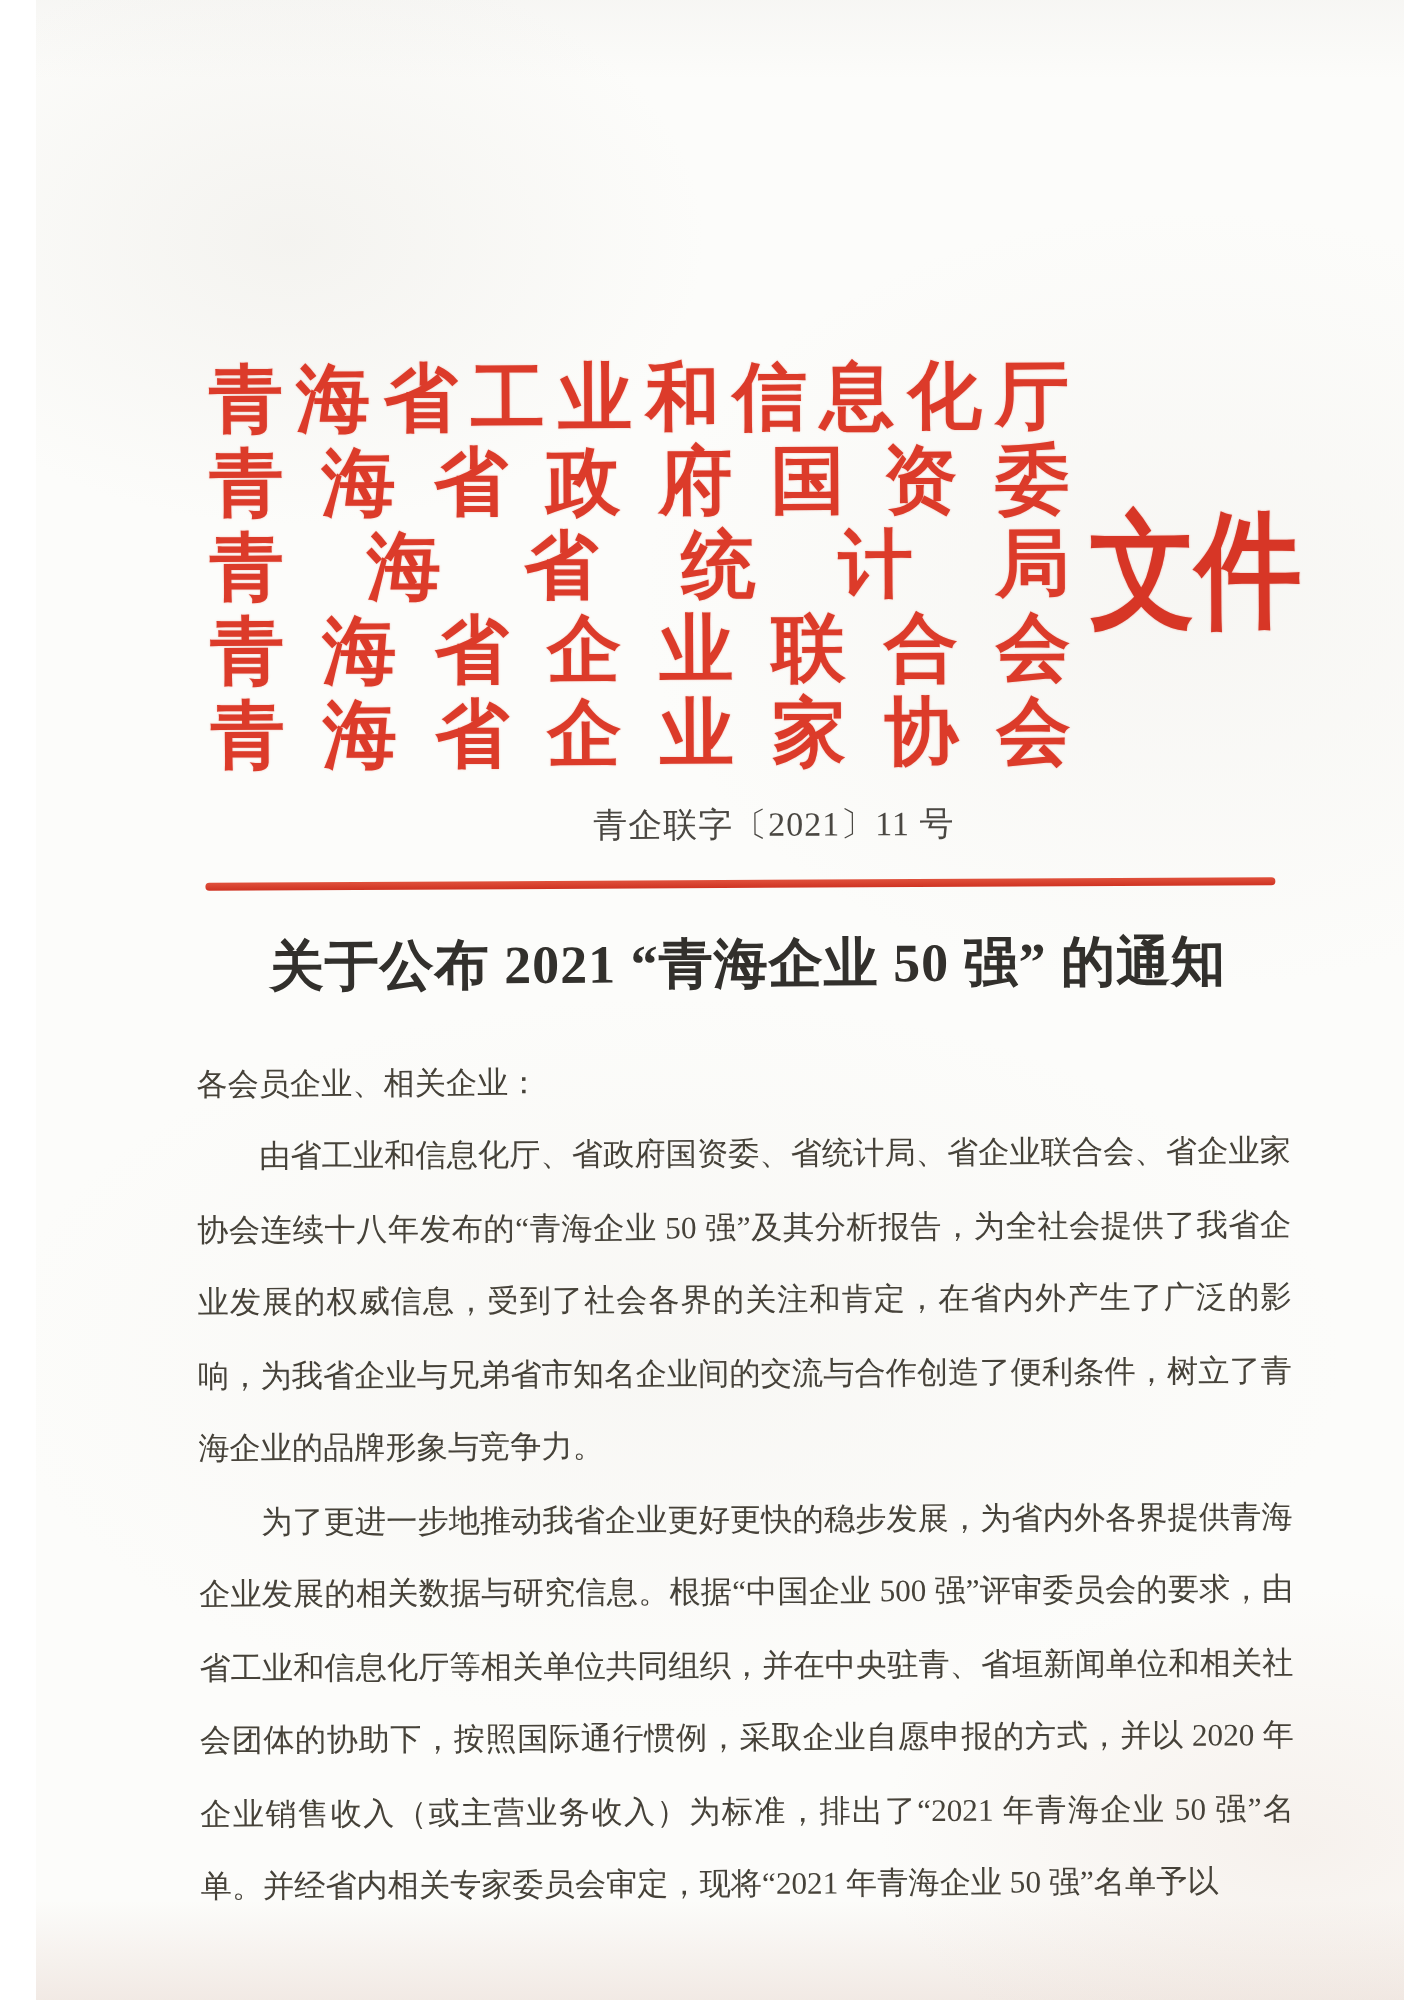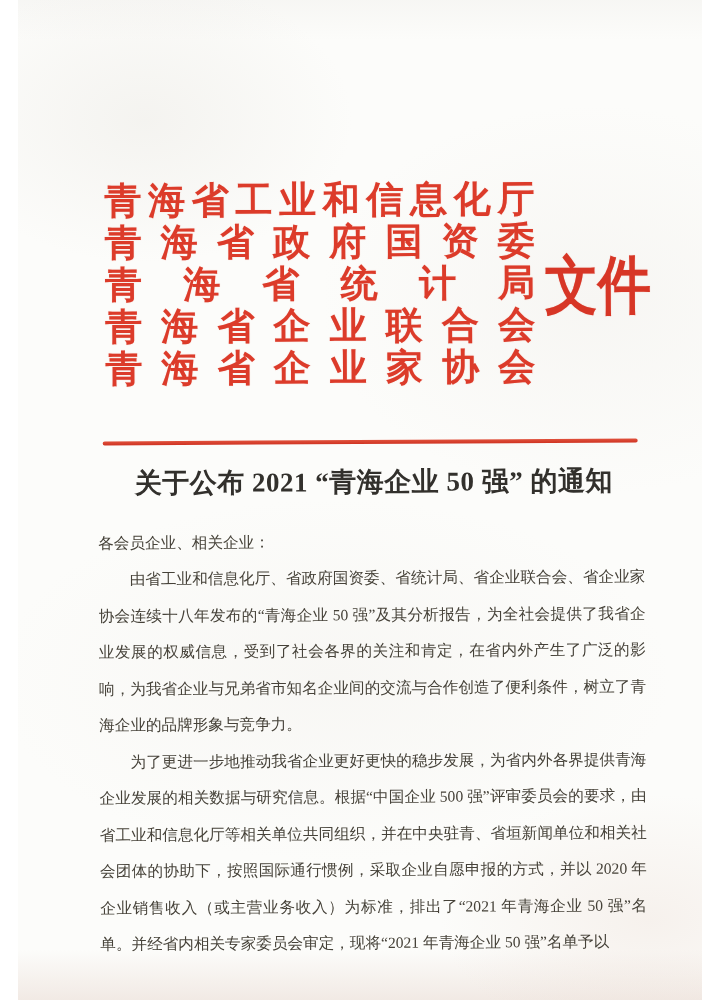--- a/index.html
+++ b/index.html
@@ -127,20 +127,21 @@
     <div class="letterhead">
       <div class="issuer-line">青海省工业和信息化厅</div>
       <div class="issuer-line">青海省政府国资委</div>
       <div class="issuer-line">青海省统计局</div>
       <div class="issuer-line">青海省企业联合会</div>
       <div class="issuer-line">青海省企业家协会</div>
     </div>
 
     <div class="doc-type">文件</div>
 
+    <div class="doc-number">青企联字〔2021〕11 号</div>
 
     <div class="red-rule"></div>
 
     <h1 class="title">关于公布 2021 “青海企业 50 强” 的通知</h1>
 
     <div class="body-text">
       <p>各会员企业、相关企业：</p>
       <p class="indent">由省工业和信息化厅、省政府国资委、省统计局、省企业联合会、省企业家协会连续十八年发布的“青海企业 50 强”及其分析报告，为全社会提供了我省企业发展的权威信息，受到了社会各界的关注和肯定，在省内外产生了广泛的影响，为我省企业与兄弟省市知名企业间的交流与合作创造了便利条件，树立了青海企业的品牌形象与竞争力。</p>
       <p class="indent">为了更进一步地推动我省企业更好更快的稳步发展，为省内外各界提供青海企业发展的相关数据与研究信息。根据“中国企业 500 强”评审委员会的要求，由省工业和信息化厅等相关单位共同组织，并在中央驻青、省垣新闻单位和相关社会团体的协助下，按照国际通行惯例，采取企业自愿申报的方式，并以 2020 年企业销售收入（或主营业务收入）为标准，排出了“2021 年青海企业 50 强”名单。并经省内相关专家委员会审定，现将“2021 年青海企业 50 强”名单予以</p>
     </div>

